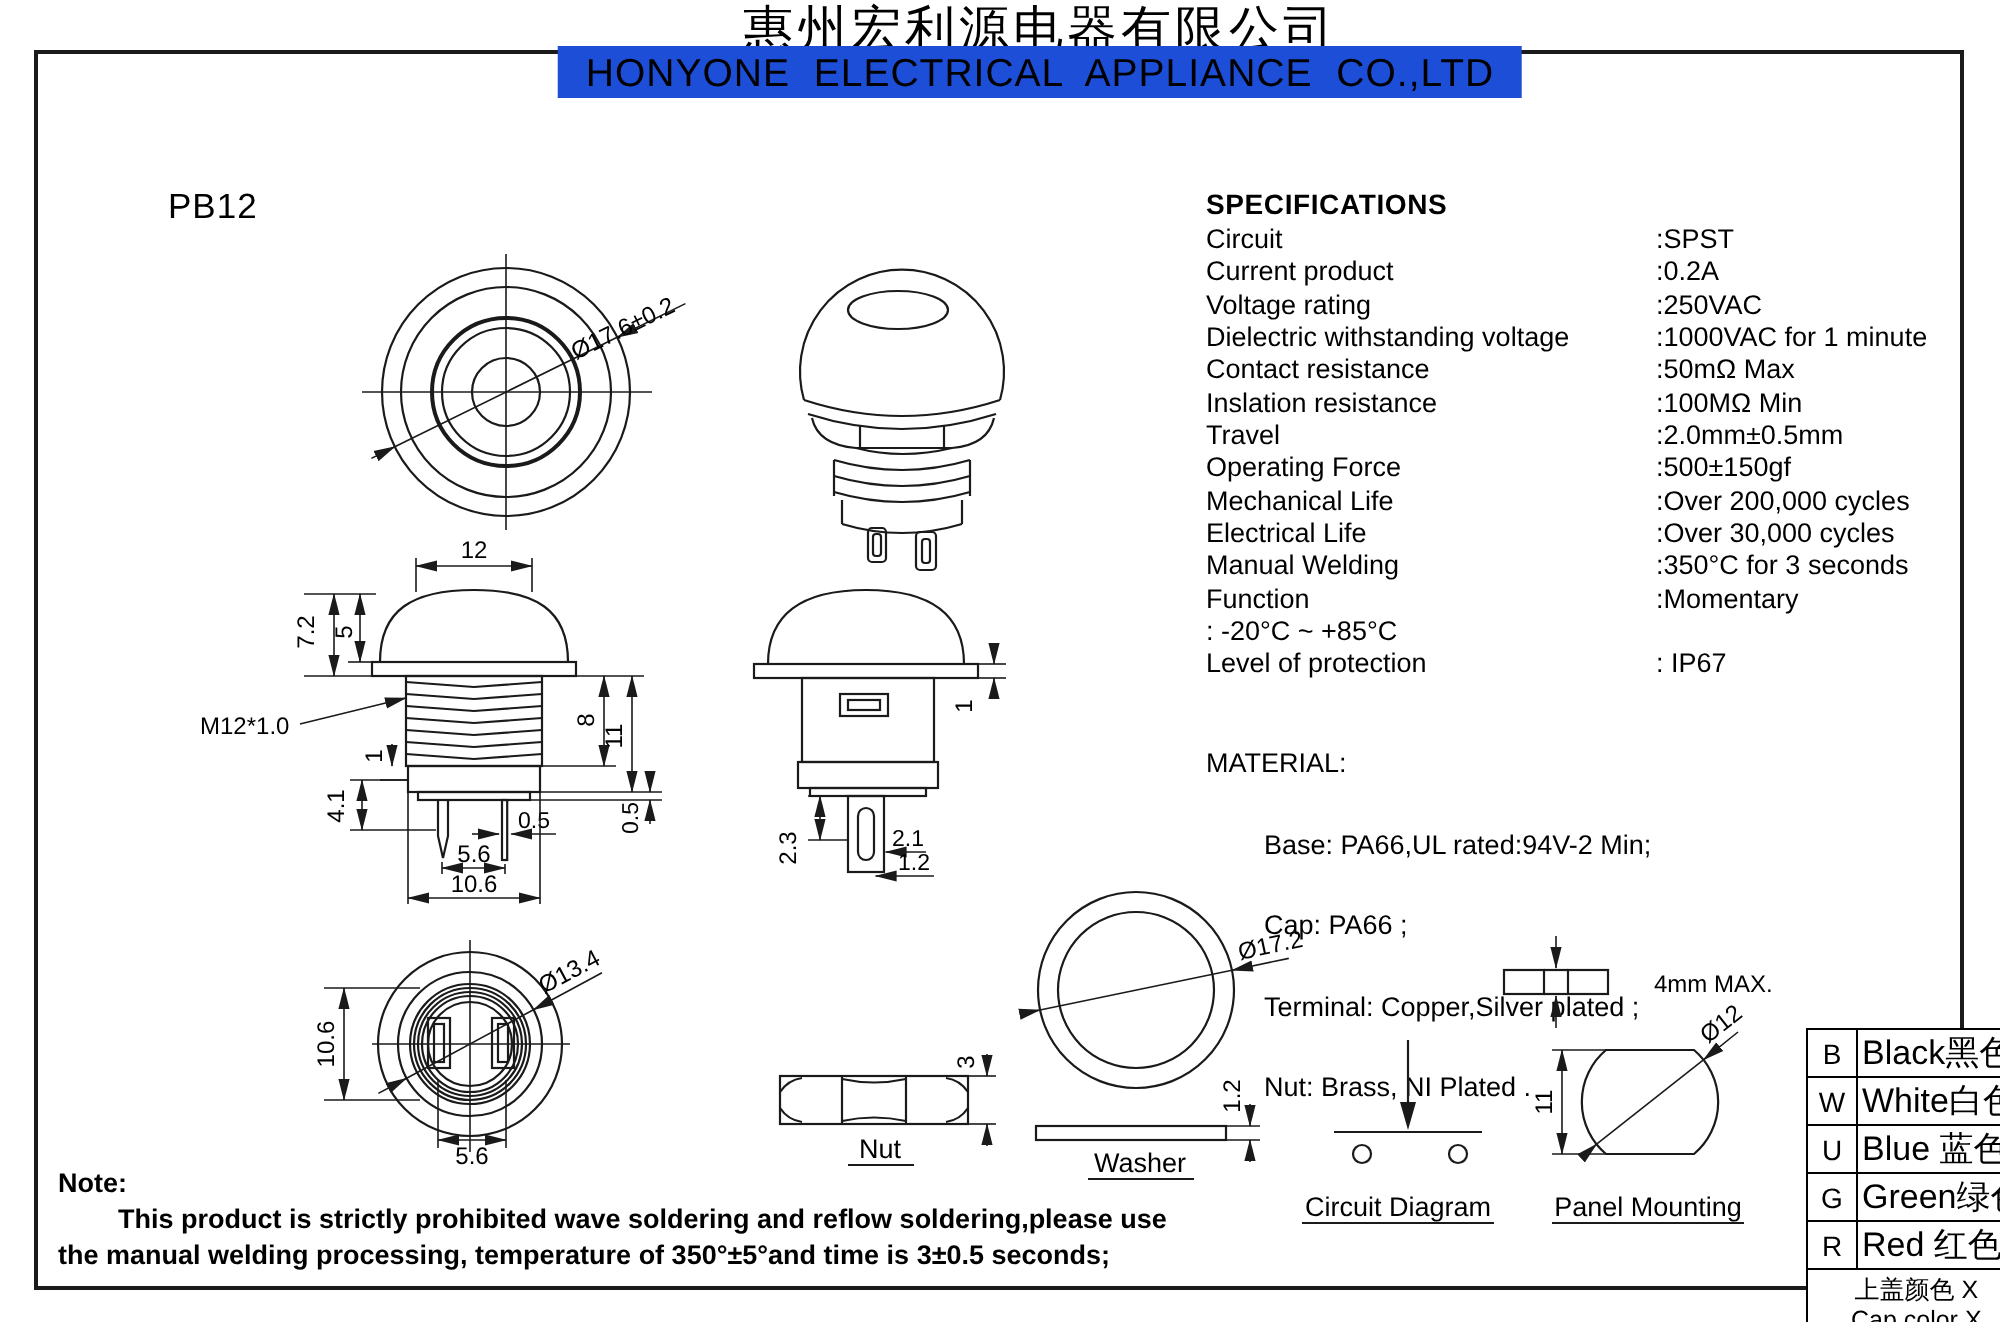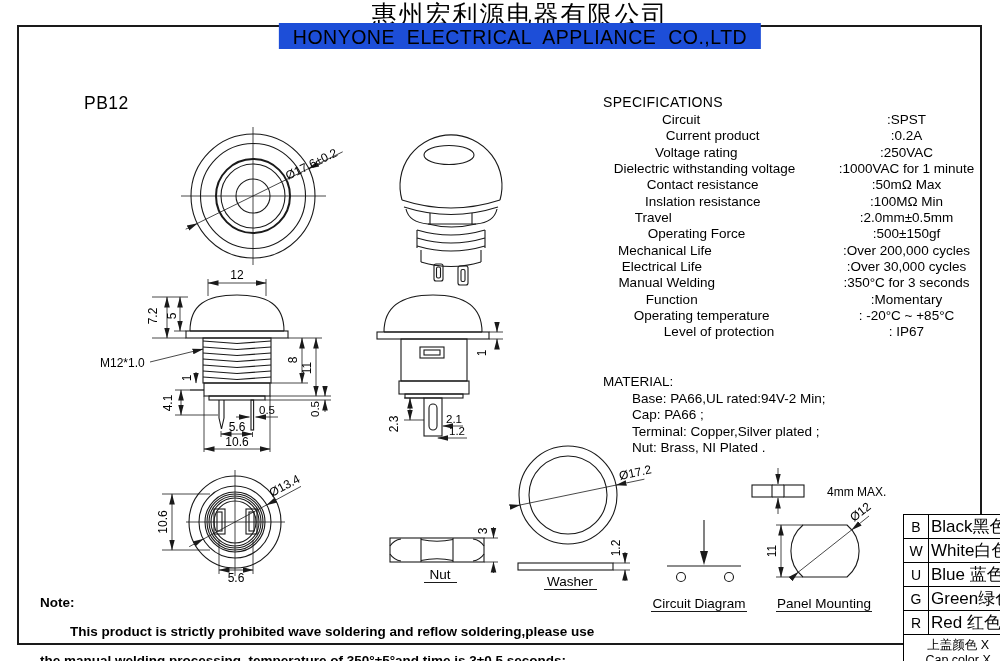--- a/index.html
+++ b/index.html
@@ -7,29 +7,29 @@
          font-family:"Liberation Sans",sans-serif;color:#000;overflow:hidden;padding-left:40px;}
   .frame{position:absolute;left:17px;top:25px;width:965px;height:620px;
          border:2px solid #1a1a1a;box-sizing:border-box;}
   .title-cn{position:absolute;top:-2px;left:0;right:0;text-align:center;
             font-size:25px;letter-spacing:2px;font-family:"Liberation Serif","DejaVu Serif",serif;}
   .title-en{position:absolute;top:23px;left:50%;transform:translateX(-50%);
             background:#1d4ed8;padding:3px 14px 0 14px;font-size:19.5px;white-space:nowrap;
             word-spacing:6px;letter-spacing:.5px;}
   .model{position:absolute;left:84px;top:93px;font-size:17.5px;letter-spacing:.5px;}
   .specs{position:absolute;left:603px;top:94px;width:382px;}
-  .specs-h{font-size:14px;letter-spacing:.3px;margin-bottom:2px;}
-  .spec-row{display:flex;font-size:13.5px;line-height:16.35px;justify-content:center;}
+  .specs-h{font-size:14px;letter-spacing:.3px;margin-bottom:2px;font-weight:bold;}
+  .spec-row{display:flex;font-size:13.5px;line-height:16.35px;}
   .spec-label{width:225px;flex:none;}
   .spec-value{white-space:nowrap;}
   .material{position:absolute;left:603px;top:374px;font-size:13.5px;line-height:16.6px;}
-  .material .mline{padding-left:29px;white-space:nowrap;}
+  .material .mline{padding-left:29px;white-space:nowrap;margin-top:24px;}
   .note{position:absolute;left:28px;top:583px;width:610px;font-weight:bold;
         font-size:13.5px;line-height:16.8px;}
-  .note p{margin:12px;}
+  .note p{margin:1px;}
   .note .l1{text-indent:30px;}
   .cap-table{position:absolute;left:903px;top:514px;border-collapse:collapse;background:#fff;}
   .cap-table td{border:1.6px solid #000;height:18px;padding:0;}
   .cap-table .code{width:24px;text-align:center;font-size:14px;}
   .cap-table .cname{width:71px;padding-left:2px;font-size:17px;white-space:nowrap;}
   .cap-table .cfoot{text-align:center;font-size:12.5px;line-height:15px;padding:3px 1px;}
   svg.draw{position:absolute;left:0;top:0;}
   .ln{fill:none;stroke:#1a1a1a;stroke-width:1.1;}
   .lnthick{fill:none;stroke:#1a1a1a;stroke-width:2;}
   .dim{fill:none;stroke:#1a1a1a;stroke-width:.8;}
@@ -92,21 +92,20 @@
       </div>
     <div class="spec-row">
         <span class="spec-label">Manual Welding</span>
         <span class="spec-value">:350°C for 3 seconds</span>
       </div>
     <div class="spec-row">
         <span class="spec-label">Function</span>
         <span class="spec-value">:Momentary</span>
       </div>
     <div class="spec-row">
-        <span class="spec-label">Operating temperature</span>
         <span class="spec-value">: -20°C ~ +85°C</span>
       </div>
     <div class="spec-row">
         <span class="spec-label">Level of protection</span>
         <span class="spec-value">: IP67</span>
       </div>
   </div>
 
   <div class="material">
     <div>MATERIAL:</div>

